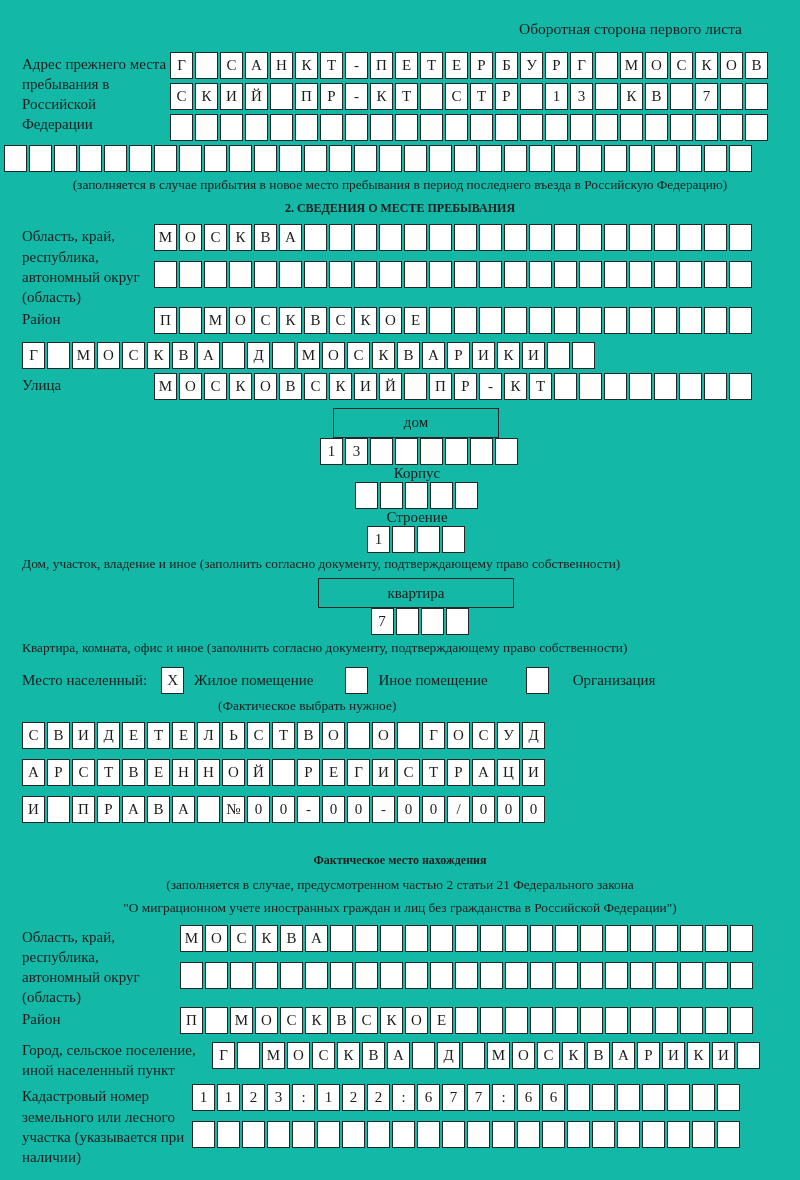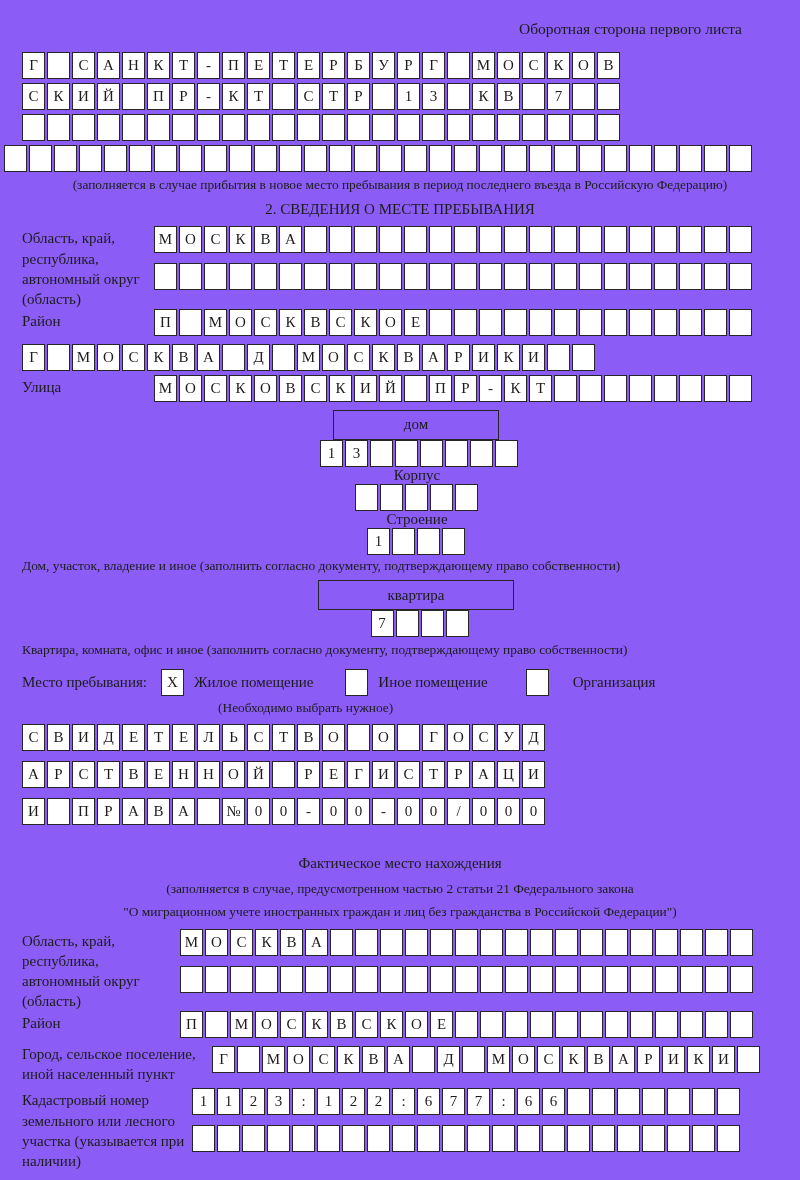--- a/index.html
+++ b/index.html
@@ -1,19 +1,19 @@
 <!DOCTYPE html>
 <html><head>
 <meta charset="utf-8">
 <style>
   html,body{margin:0;padding:0;background:#fff;}
   .page{
     position:relative;
     width:800px;height:1180px;
-    background:#8b5cf6;
+    background:#14b8a6;
     color:#1c1c1c;
     font-family:"Liberation Serif","DejaVu Serif",serif;
     overflow:hidden;
     box-sizing:border-box;
     padding-top:20px;
   }
   .side-note{
     text-align:right;
     padding-right:58px;
     font-size:15.5px;
@@ -26,21 +26,21 @@
   .rows{display:flex;flex-direction:column;}
   .row{display:flex;gap:2px;margin-bottom:4px;}
   .cell{
     flex:0 0 23px;width:23px;height:27px;
     border:1.6px solid #262626;box-sizing:border-box;
     display:flex;align-items:center;justify-content:center;
     font-size:15px;background:#fff;
   }
   .caption{font-size:13.4px;line-height:1.3;}
   .center{text-align:center;}
-  .section-title{font-size:15px;font-weight:normal;text-align:center;margin:8px 0 8px 0;}
+  .section-title{font-size:12px;font-weight:bold;text-align:center;margin:8px 0 8px 0;}
   .longbox{
     border:1.6px solid #262626;box-sizing:border-box;height:30px;
     display:flex;align-items:center;justify-content:center;font-size:15px;
   }
   .inline-row{display:flex;align-items:center;margin-left:32px;flex-direction:column;}
   .inline-label{font-size:15px;margin:0 9px 0 11px;}
   .stay-row{display:flex;align-items:center;margin-left:22px;margin-top:10px;font-size:15px;}
   .stay-row .cell{margin:0 10px 0 14px;}
   .stamp-box{
     width:357px;height:173px;border:2px solid #262626;box-sizing:border-box;
@@ -50,20 +50,21 @@
   .gap6{height:6px;}
 </style>
 </head>
 <body>
 
 <div class="page">
 
   <div class="side-note">Оборотная сторона первого листа</div>
 
   <div class="field mt14">
+    <div class="flabel" style="width:148px;">Адрес прежнего места пребывания в Российской Федерации</div>
     <div class="rows">
       <div class="row">
           <div class="cell">Г</div>
           <div class="cell"></div>
           <div class="cell">С</div>
           <div class="cell">А</div>
           <div class="cell">Н</div>
           <div class="cell">К</div>
           <div class="cell">Т</div>
           <div class="cell">-</div>
@@ -356,29 +357,29 @@
     <div class="row" style="margin:0 0 0 7px;">
         <div class="cell">7</div>
         <div class="cell"></div>
         <div class="cell"></div>
         <div class="cell"></div>
       </div>
   </div>
   <div class="caption" style="margin:4px 0 0 22px;">Квартира, комната, офис и иное (заполнить согласно документу, подтверждающему право собственности)</div>
 
   <div class="stay-row">
-    <span>Место пребывания:</span>
+    <span>Место населенный:</span>
     <span class="cell">X</span>
     <span>Жилое помещение</span>
     <span class="cell" style="margin-left:32px;"></span>
     <span>Иное помещение</span>
     <span class="cell" style="margin-left:38px;"></span>
     <span style="margin-left:14px;">Организация</span>
   </div>
-  <div class="caption" style="margin-left:218px;margin-top:3px;">(Необходимо выбрать нужное)</div>
+  <div class="caption" style="margin-left:218px;margin-top:3px;">(Фактическое выбрать нужное)</div>
 
   <div class="field mt8">
     <div class="rows">
       <div class="row">
           <div class="cell">С</div>
           <div class="cell">В</div>
           <div class="cell">И</div>
           <div class="cell">Д</div>
           <div class="cell">Е</div>
           <div class="cell">Т</div>

